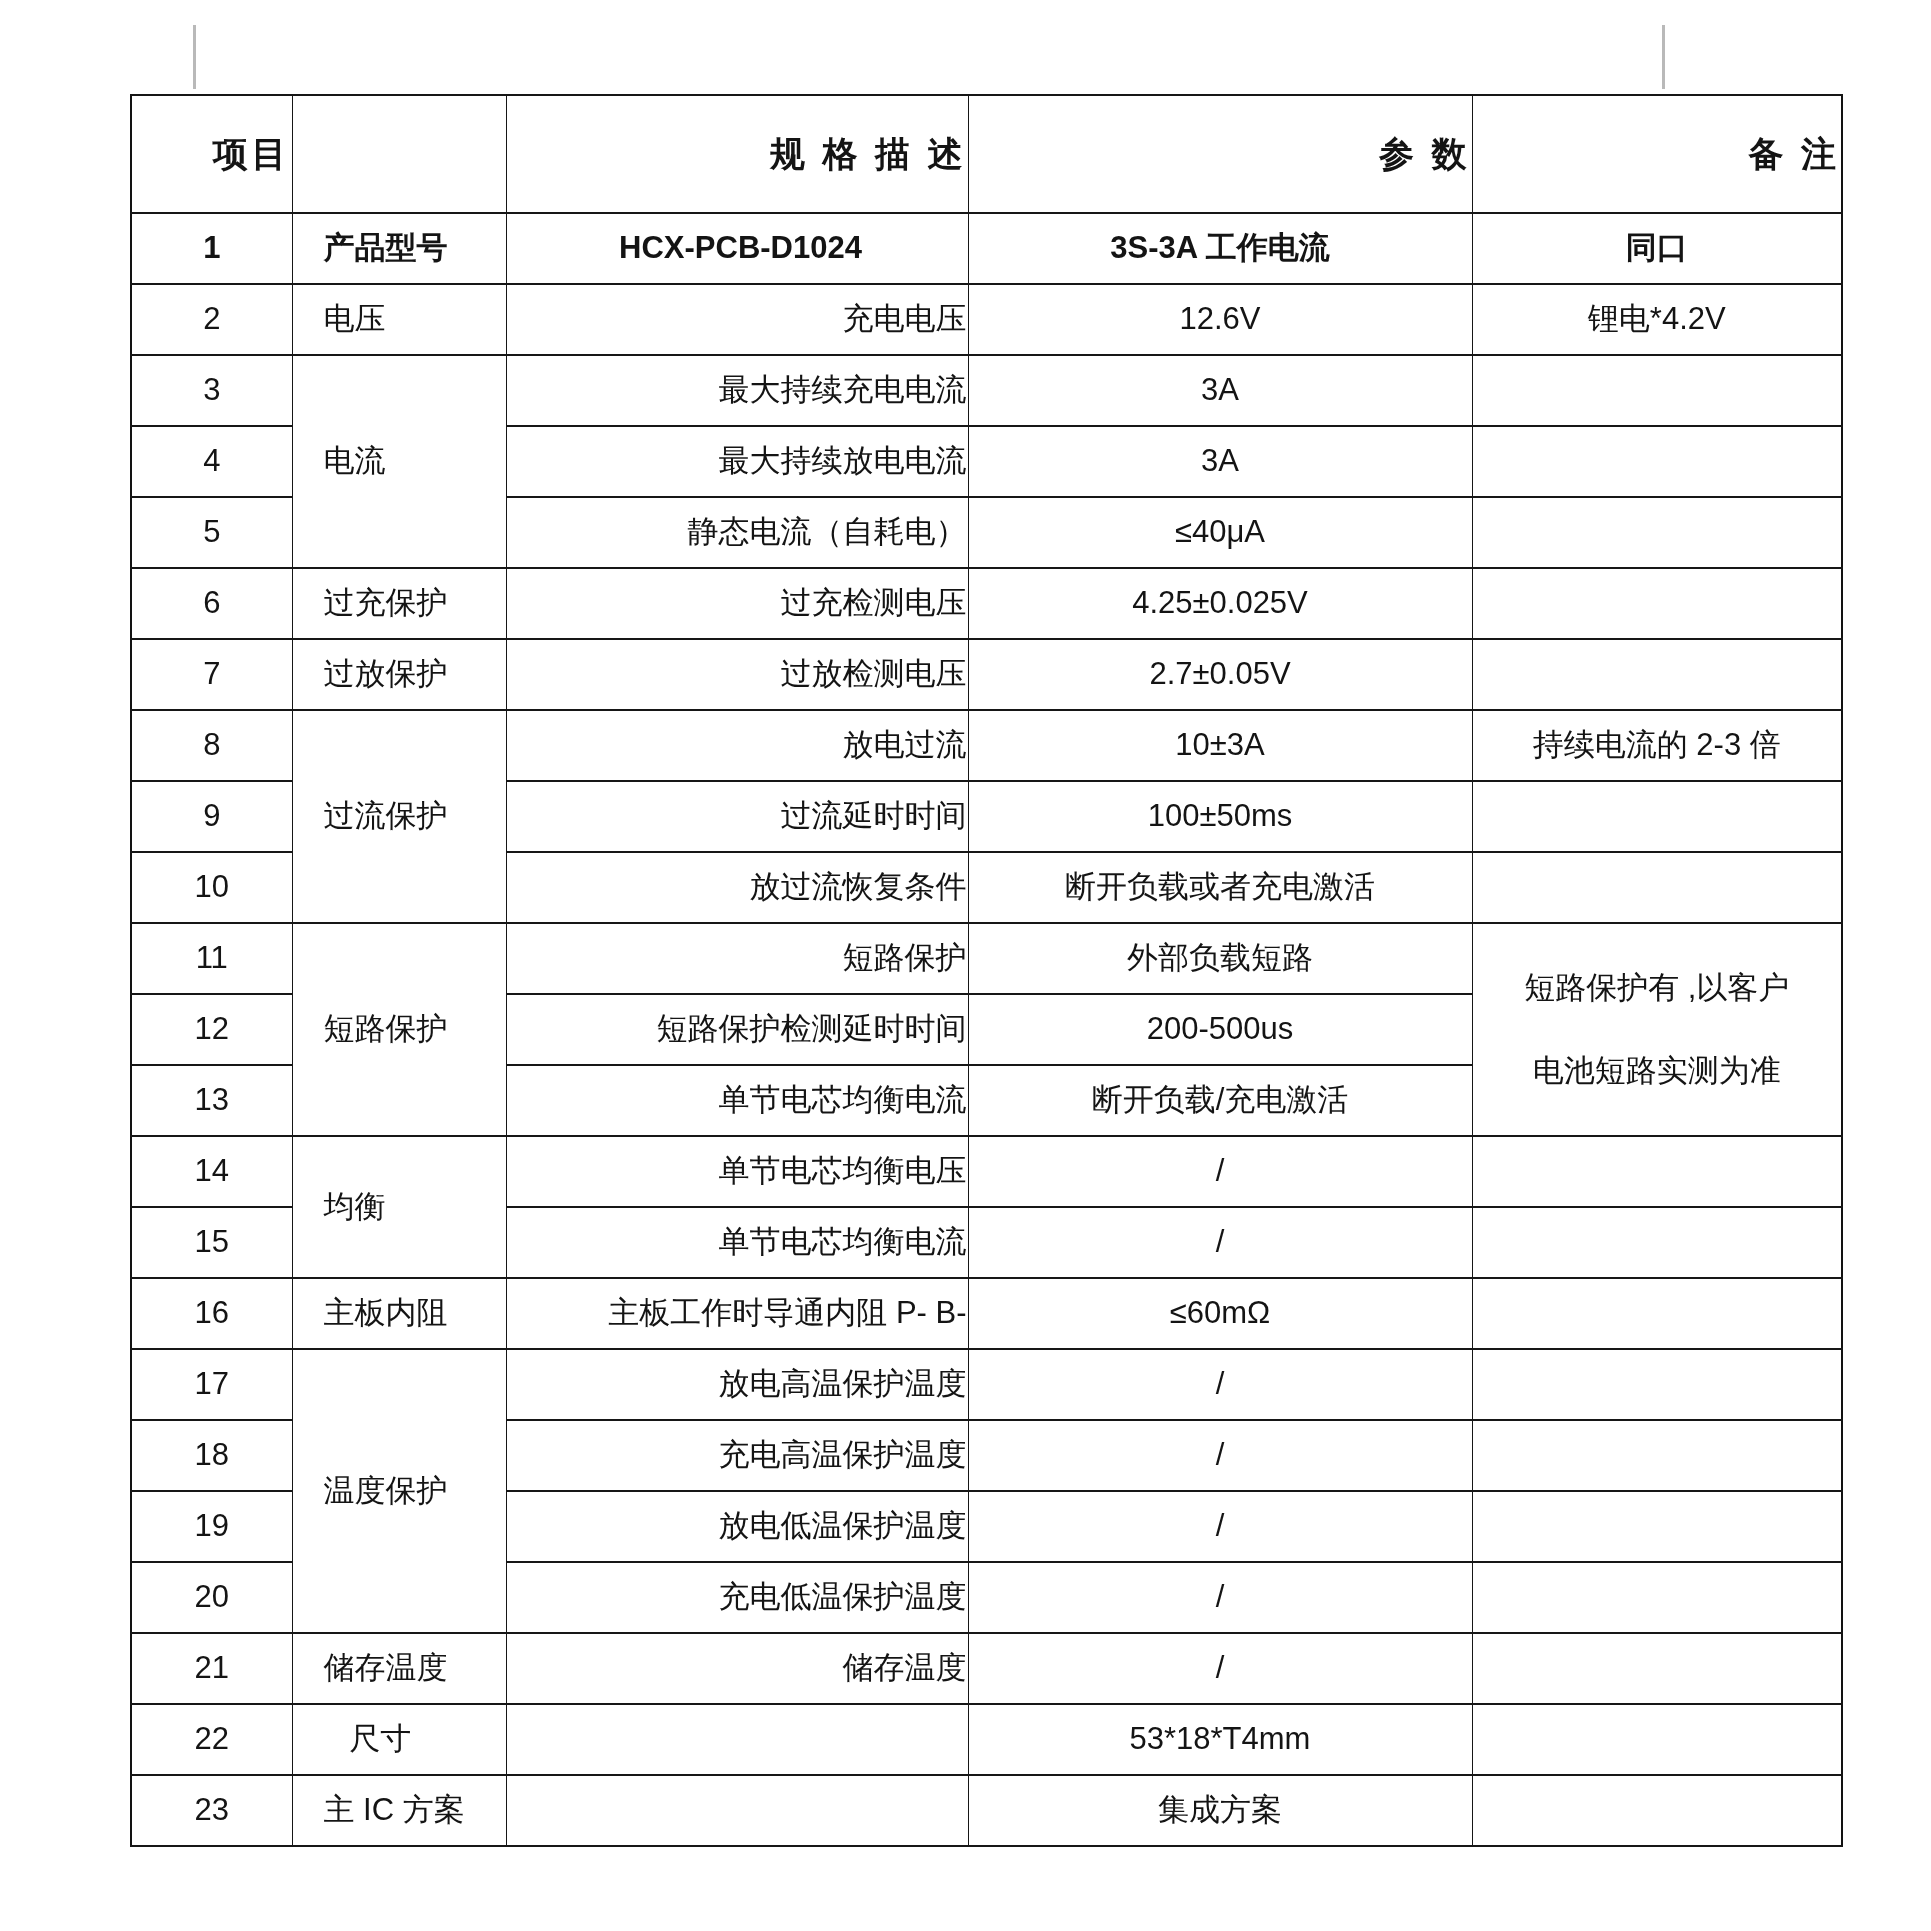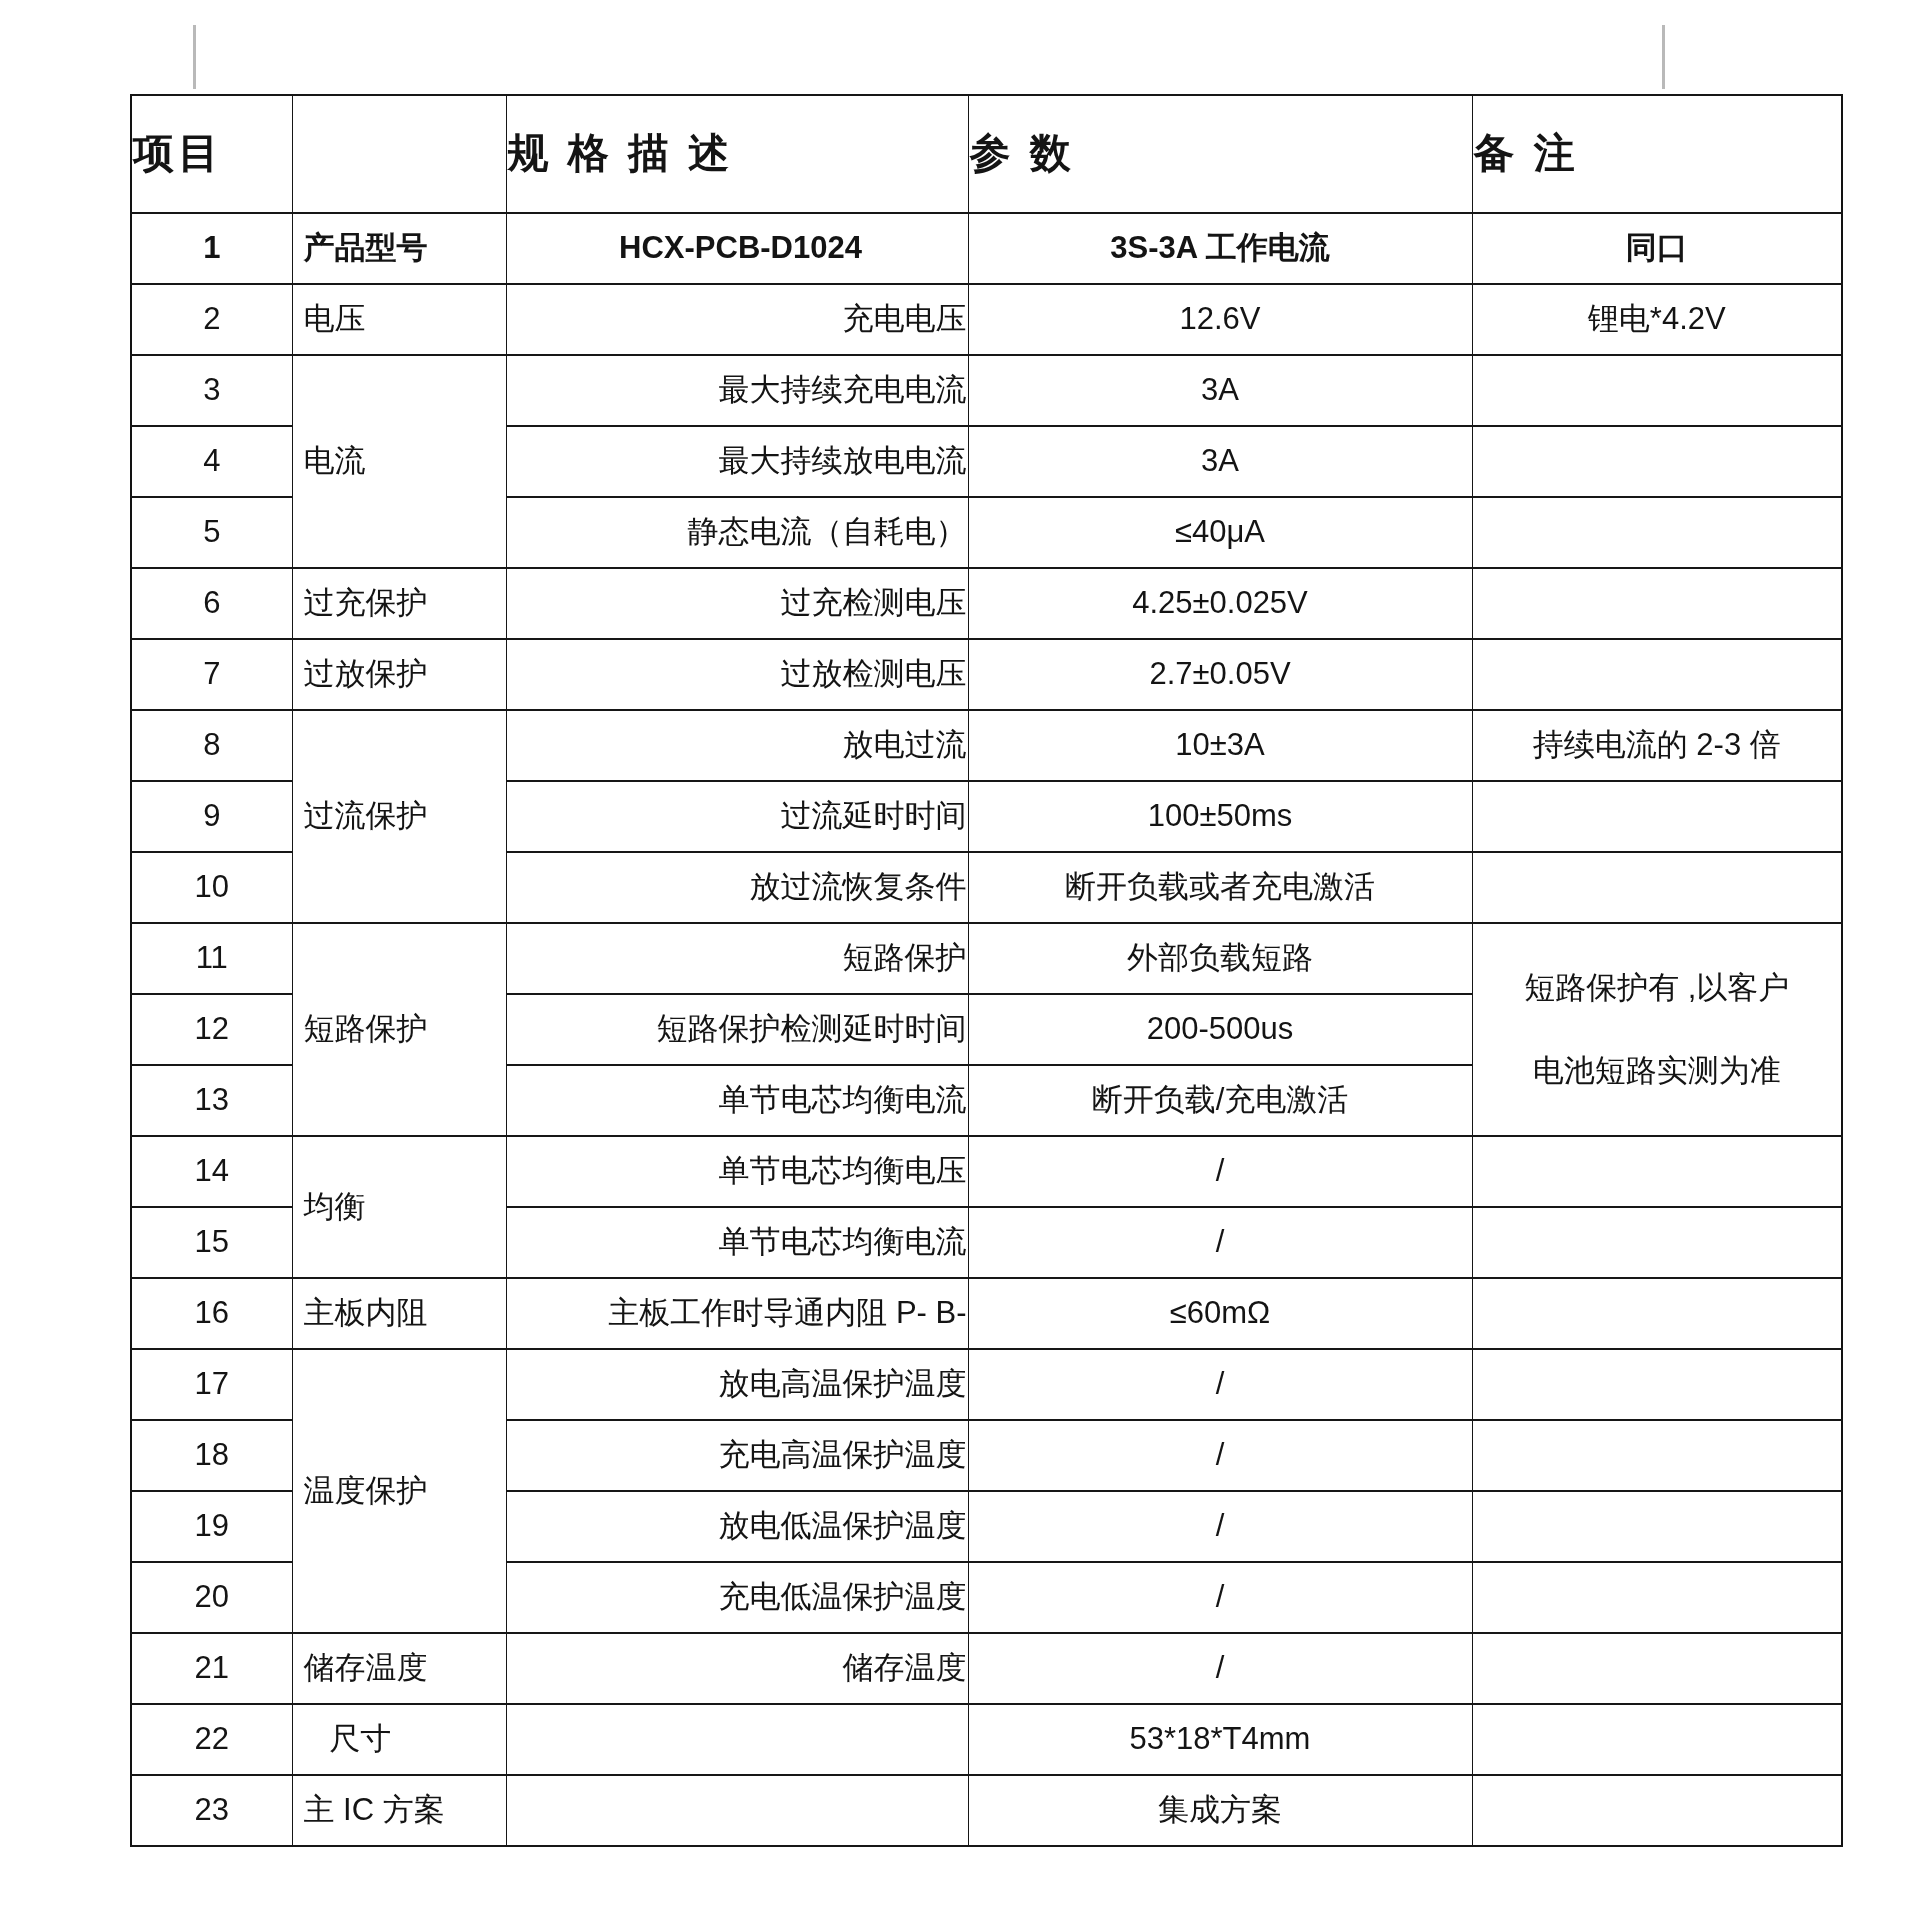--- a/index.html
+++ b/index.html
@@ -37,29 +37,29 @@
     border: 1.9px solid #161616;
     border-top-width: 2.9px;
     border-bottom-width: 2.9px;
     vertical-align: middle;
     overflow: hidden;
     font-size: 31px;
     line-height: 1.25;
   }
   .spec-table thead th {
     height: 114px;
-    font-size: 41px;
+    font-size: 35px;
     font-weight: bold;
     letter-spacing: 3.9px;
-    text-align: left;
+    text-align: right;
   }
   .spec-table tbody tr { height: 71px; }
 
   .c-num    { text-align: center; font-size: 32px; }
-  .c-cat    { text-align: left; padding-left: 11px; }
+  .c-cat    { text-align: left; padding-left: 31px; }
   .c-spec   { text-align: right; padding-left: 13.5px; }
   .c-param  { text-align: center; }
   .c-remark { text-align: center; margin-top: 22px; }
   .center   { text-align: center; padding-left: 8px; }
 
   tr.bold-row td { font-weight: bold; }
 
   .remark-merged {
     display: flex;
     flex-direction: column;

